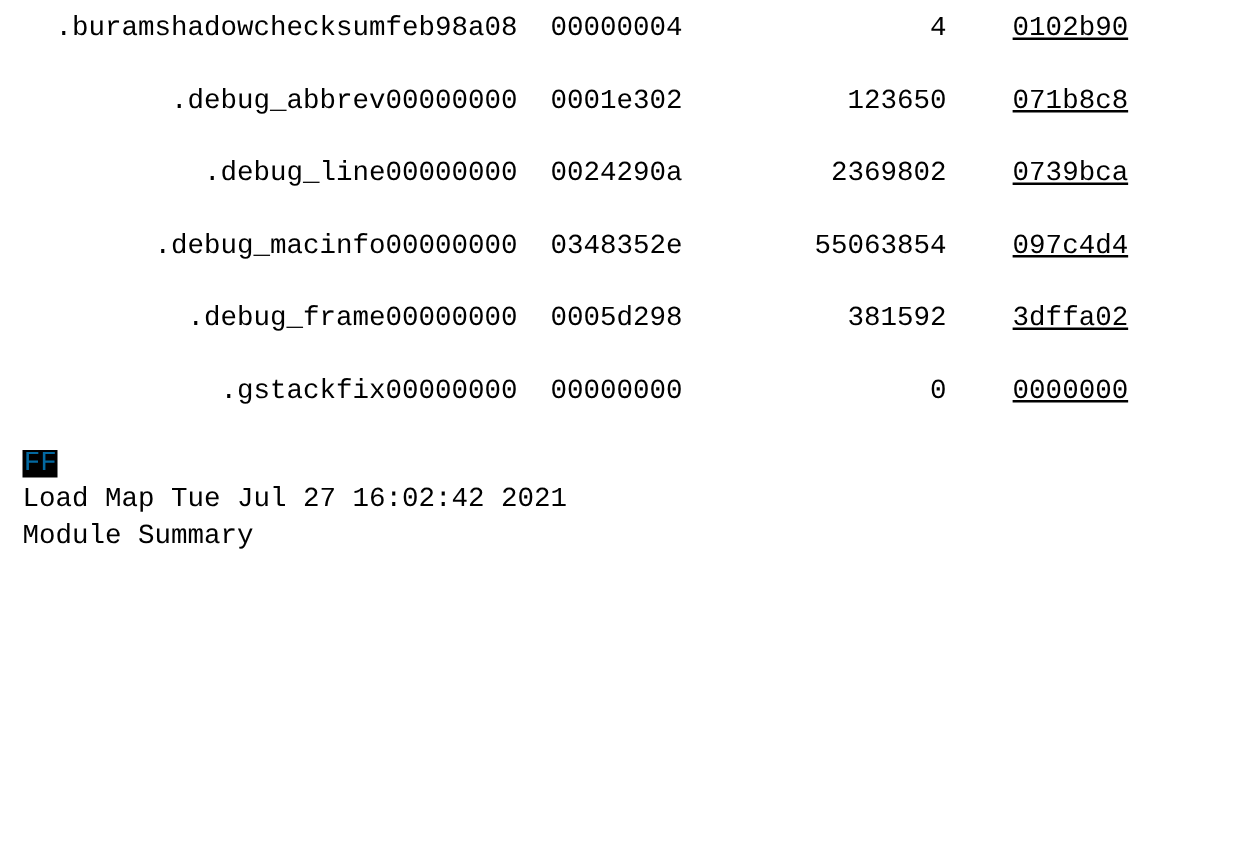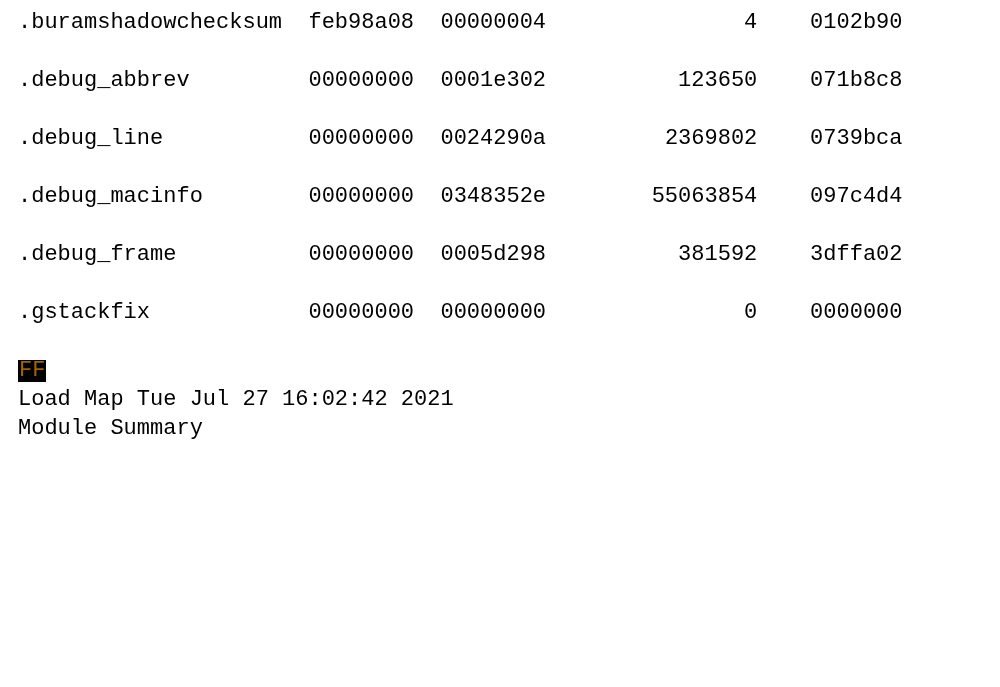--- a/index.html
+++ b/index.html
@@ -15,31 +15,31 @@
   pre {
     margin: 0;
     padding: 8px 18px;
     font-family: "Courier New", Courier, monospace;
     font-size: 22px;
     line-height: 29px;
     color: #000;
     white-space: pre;
   }
   .row5 { display:block; }
-  .c1 { display:inline-block; width: 22ch; }
+  .c1 { display:inline-block; width: 22ch; text-align: right; }
   .c2 { display:inline-block; width: 10ch; }
   .c3 { display:inline-block; width: 10ch; }
   .c4 { display:inline-block; width: 14ch; text-align:right; }
   .gap{ display:inline-block; width: 4ch; }
-  .c5 { display:inline-block; width: 7ch; }
+  .c5 { display:inline-block; width: 7ch; text-decoration: underline; }
 
   .ff {
     display:inline-block;
     background:#000;
-    color:#a16207;
+    color:#0369a1;
     padding: 0 1px;
     line-height: 1;
   }
 </style>
 </head>
 <body>
 
 <pre><span class="row5"><span class="c1">.buramshadowchecksum</span><span class="c2">feb98a08</span><span class="c3">00000004</span><span class="c4">4</span><span class="gap"></span><span class="c5">0102b90</span></span>
 <span class="row5"><span class="c1">.debug_abbrev</span><span class="c2">00000000</span><span class="c3">0001e302</span><span class="c4">123650</span><span class="gap"></span><span class="c5">071b8c8</span></span>
 <span class="row5"><span class="c1">.debug_line</span><span class="c2">00000000</span><span class="c3">0024290a</span><span class="c4">2369802</span><span class="gap"></span><span class="c5">0739bca</span></span>

